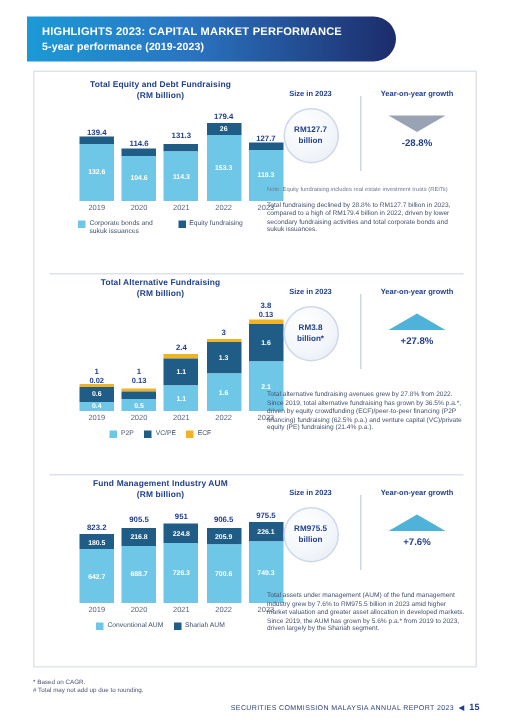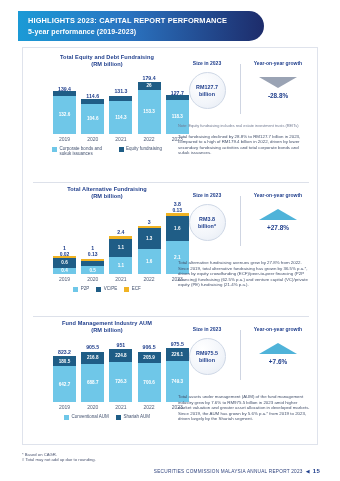--- a/index.html
+++ b/index.html
@@ -140,21 +140,21 @@
   }
   .pagefoot .arrow { color:#1f3e8c; font-size: 5px; }
   .pagefoot .num { font-weight: bold; font-size: 6px; color:#1f3e8c; }
 </style>
 </head>
 <body>
 
 <div class="page">
 
   <div class="banner">
-    <div class="banner-title">HIGHLIGHTS 2023: CAPITAL REPORT PERFORMANCE</div>
+    <div class="banner-title">HIGHLIGHTS 2023: CAPITAL MARKET PERFORMANCE</div>
     <div class="banner-sub">5-year performance (2019-2023)</div>
   </div>
 
   <div class="card">
     <div class="panel" id="panel-0" style="top: 2px; height: 132px;">
         <div class="chart-block" style="top: 4px;">
           <div class="chart-title">Total Equity and Debt Fundraising</div>
           <div class="chart-title">(RM billion)</div>
           <div class="plot" style="height: 78px;">
             <div class="bar-group" style="left: 22px;">

